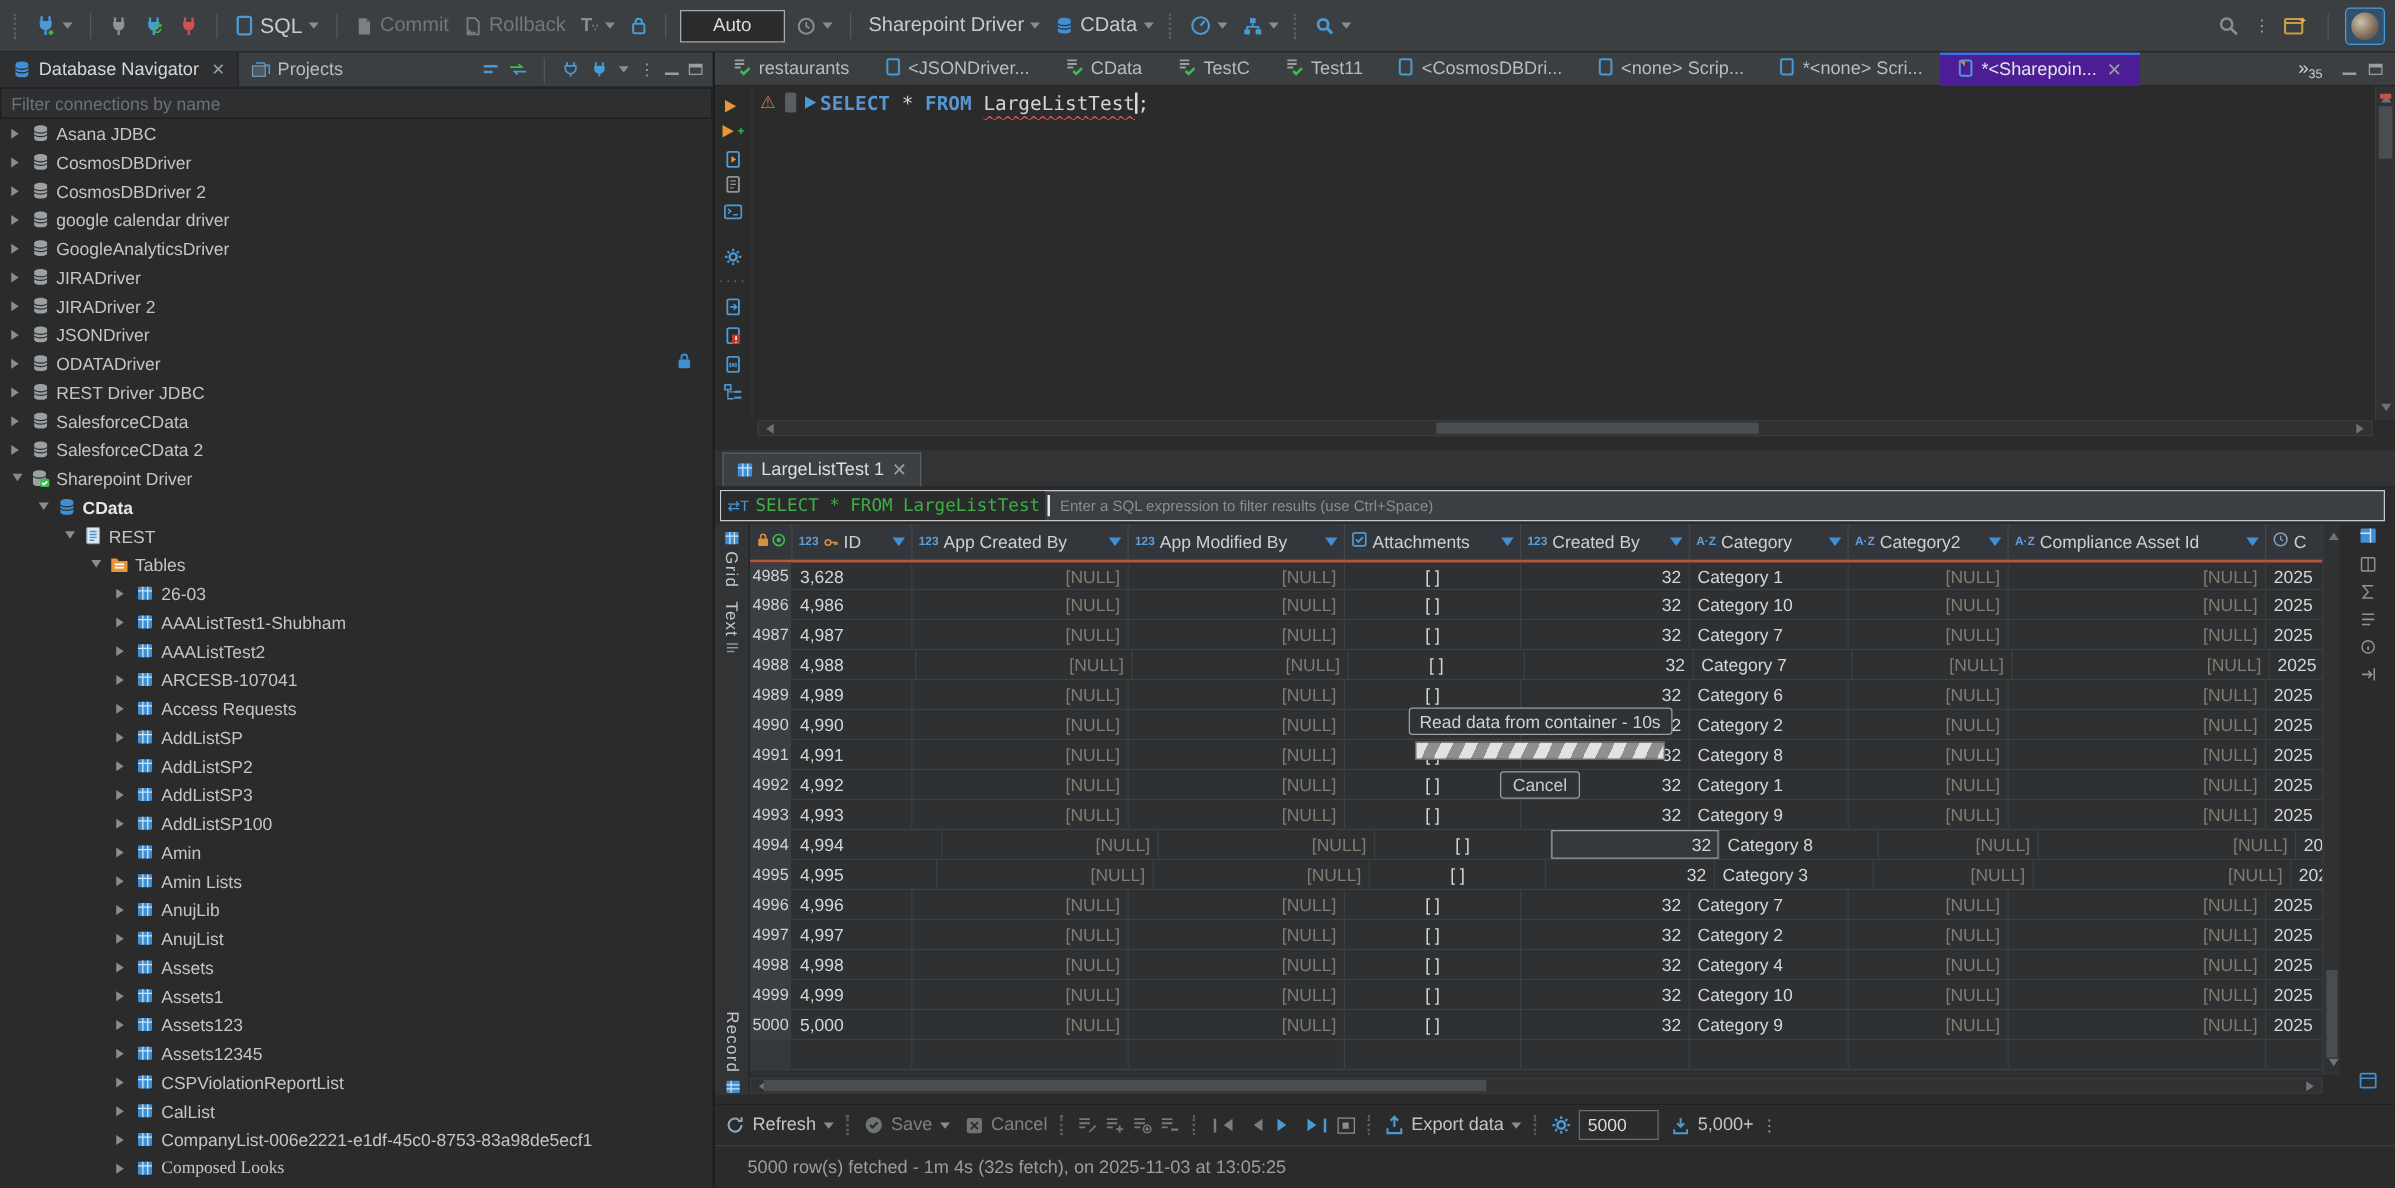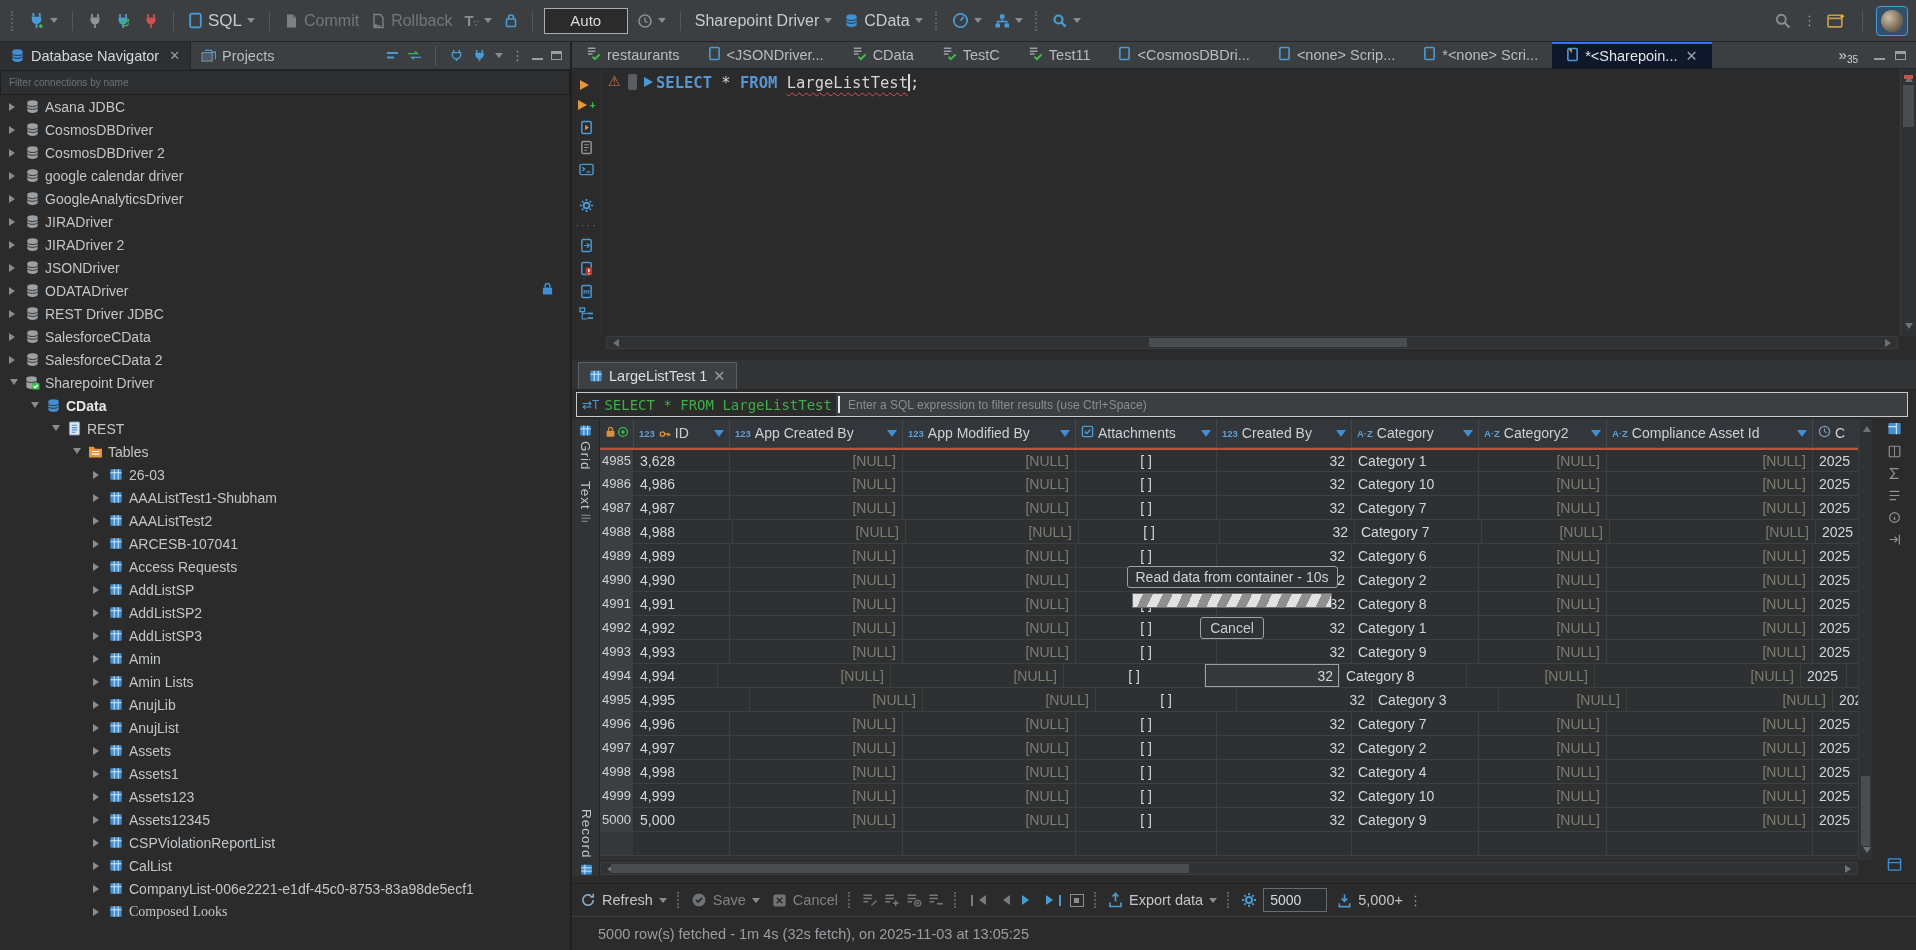--- a/index.html
+++ b/index.html
@@ -29,41 +29,41 @@
     background:#2b2b2b; border-right:2px solid #1d1f21; }
   .panel-tabbar { height:28px; background:#3c3f41; display:flex; align-items:center; border-bottom:1px solid #232527; }
   .ptab { display:flex; align-items:center; gap:6px; height:28px; padding:0 10px; font-size:14.5px; color:#b9bcbf; }
   .ptab.active { background:#2d2f31; color:#d6d9db; border-right:1px solid #232527; }
   .ptab .x { color:#9a9da0; font-size:13px; margin-left:4px; }
   .panel-hdr-icons { margin-left:auto; display:flex; align-items:center; gap:8px; padding-right:8px; color:#7f9cb5; }
   .win-min { width:11px; height:9px; border-bottom:2px solid #9a9da0; }
   .win-max { width:11px; height:9px; border:1.5px solid #9a9da0; border-top-width:3px; }
   .kebab { color:#9a9da0; letter-spacing:0; font-size:13px; }
   #nav-filter { position:absolute; left:0; top:28px; width:570px; height:25px; background:#2d2f31;
-    border:1px solid #1c1e20; color:#c2c6c9; font-size:10px; padding:0 8px; outline:none; }
+    border:1px solid #1c1e20; color:#c2c6c9; font-size:14px; padding:0 8px; outline:none; }
   #nav-filter::placeholder { color:#6f7275; }
   #nav-tree { position:absolute; left:0; top:53px; width:570px; bottom:0; overflow:hidden; }
   .tree-row { height:23px; display:flex; align-items:center; font-size:14px; color:#c2c6c9; white-space:nowrap; }
   .tree-row .expander { width:16px; display:flex; justify-content:center; }
   .chev-r { width:0;height:0;border:4px solid transparent;border-left:6px solid #8a8d90; }
   .chev-d { width:0;height:0;border:4px solid transparent;border-top:6px solid #8a8d90; margin-top:3px; }
   .t-icon { width:20px; display:flex; justify-content:center; margin-right:3px; }
   .t-label.bold { font-weight:bold; color:#e4e7e9; }
   .t-lock { margin-left:auto; margin-right:16px; }
 
   
   #main { position:absolute; left:572px; top:42px; right:0; height:908px; background:#2b2b2b; }
 
   
   #editor-tabbar { position:absolute; left:0; top:0; right:0; height:27px; background:#3c3f41;
     border-bottom:1px solid #232527; display:flex; align-items:center; }
   #editor-tabs { display:flex; align-items:center; height:27px; overflow:hidden; flex:1; }
   .etab { display:flex; align-items:center; gap:6px; height:27px; padding:0 14px; font-size:14.5px;
     color:#b9bcbf; white-space:nowrap; }
-  .etab.active { background:#0f172a; color:#e2e5e7; border-top:2px solid #3574f0; }
+  .etab.active { background:#4c1d95; color:#e2e5e7; border-top:2px solid #3574f0; }
   .etab .x { color:#9a9da0; margin-left:2px; }
   .tab-overflow { display:flex; align-items:flex-start; color:#cfd2d4; padding:0 6px; font-size:15px; }
   .tab-overflow small { font-size:10px; margin-top:8px; }
   .etb-right { display:flex; align-items:center; gap:10px; padding:0 10px; }
 
   
   #editor-wrap { position:absolute; left:0; top:27px; right:0; height:291px; background:#2b2b2b; }
   #editor-toolbar { position:absolute; left:0; top:0; width:30px; bottom:24px; background:#2b2b2b;
     border-right:1px solid #333639; display:flex; flex-direction:column; align-items:center; }
   .ed-ico { height:20px; display:flex; align-items:center; justify-content:center; width:100%; }
@@ -651,20 +651,32 @@
         <div class="tree-row" style="padding-left: 90px;">
           <span class="expander">
             <i class="chev-r"></i>
           </span>
           <span class="t-icon">
             <svg width="14" height="13" viewBox="0 0 16 15">
               <rect x="1.5" y="1.5" width="13" height="12" rx="1" fill="#3f8fd2"></rect>
               <path d="M1.5 5.5h13M6 1.5v12M10.5 1.5v12" stroke="#cfe4f5" stroke-width="1.2"></path>
             </svg>
           </span>
+          <span class="t-label">AddListSP100</span>
+        </div>
+        <div class="tree-row" style="padding-left: 90px;">
+          <span class="expander">
+            <i class="chev-r"></i>
+          </span>
+          <span class="t-icon">
+            <svg width="14" height="13" viewBox="0 0 16 15">
+              <rect x="1.5" y="1.5" width="13" height="12" rx="1" fill="#3f8fd2"></rect>
+              <path d="M1.5 5.5h13M6 1.5v12M10.5 1.5v12" stroke="#cfe4f5" stroke-width="1.2"></path>
+            </svg>
+          </span>
           <span class="t-label">Amin</span>
         </div>
         <div class="tree-row" style="padding-left: 90px;">
           <span class="expander">
             <i class="chev-r"></i>
           </span>
           <span class="t-icon">
             <svg width="14" height="13" viewBox="0 0 16 15">
               <rect x="1.5" y="1.5" width="13" height="12" rx="1" fill="#3f8fd2"></rect>
               <path d="M1.5 5.5h13M6 1.5v12M10.5 1.5v12" stroke="#cfe4f5" stroke-width="1.2"></path>
@@ -1178,21 +1190,21 @@
               <div class="cell right null" style="width: 173px;">[NULL]</div>
               <div class="cell center" style="width: 141px;">[ ]</div>
               <div class="cell right" style="width: 135px;">32</div>
               <div class="cell left" style="width: 127px;">Category 9</div>
               <div class="cell right null" style="width: 128px;">[NULL]</div>
               <div class="cell right null" style="width: 206px;">[NULL]</div>
               <div class="cell left" style="width: 46px;">2025</div>
             </div>
             <div class="grid-row">
               <div class="row-hdr">4994</div>
-              <div class="cell left" style="width: 84px;">4,994</div>
+              <div class="cell left" style="width: 120px;">4,994</div>
               <div class="cell right null" style="width: 173px;">[NULL]</div>
               <div class="cell right null" style="width: 173px;">[NULL]</div>
               <div class="cell center" style="width: 141px;">[ ]</div>
               <div class="cell right focused" style="width: 135px;">32</div>
               <div class="cell left" style="width: 127px;">Category 8</div>
               <div class="cell right null" style="width: 128px;">[NULL]</div>
               <div class="cell right null" style="width: 206px;">[NULL]</div>
               <div class="cell left" style="width: 46px;">2025</div>
             </div>
             <div class="grid-row">

